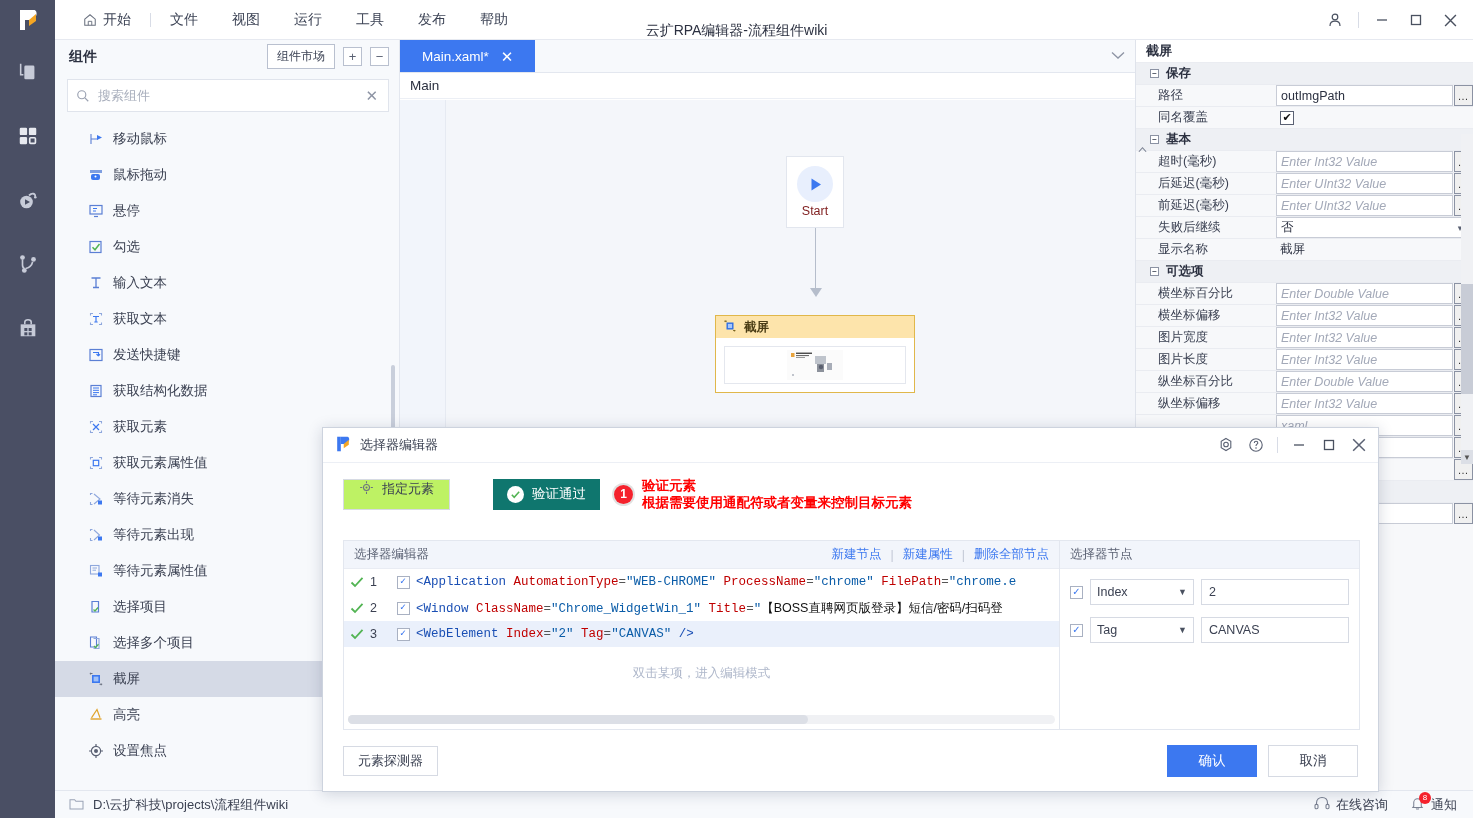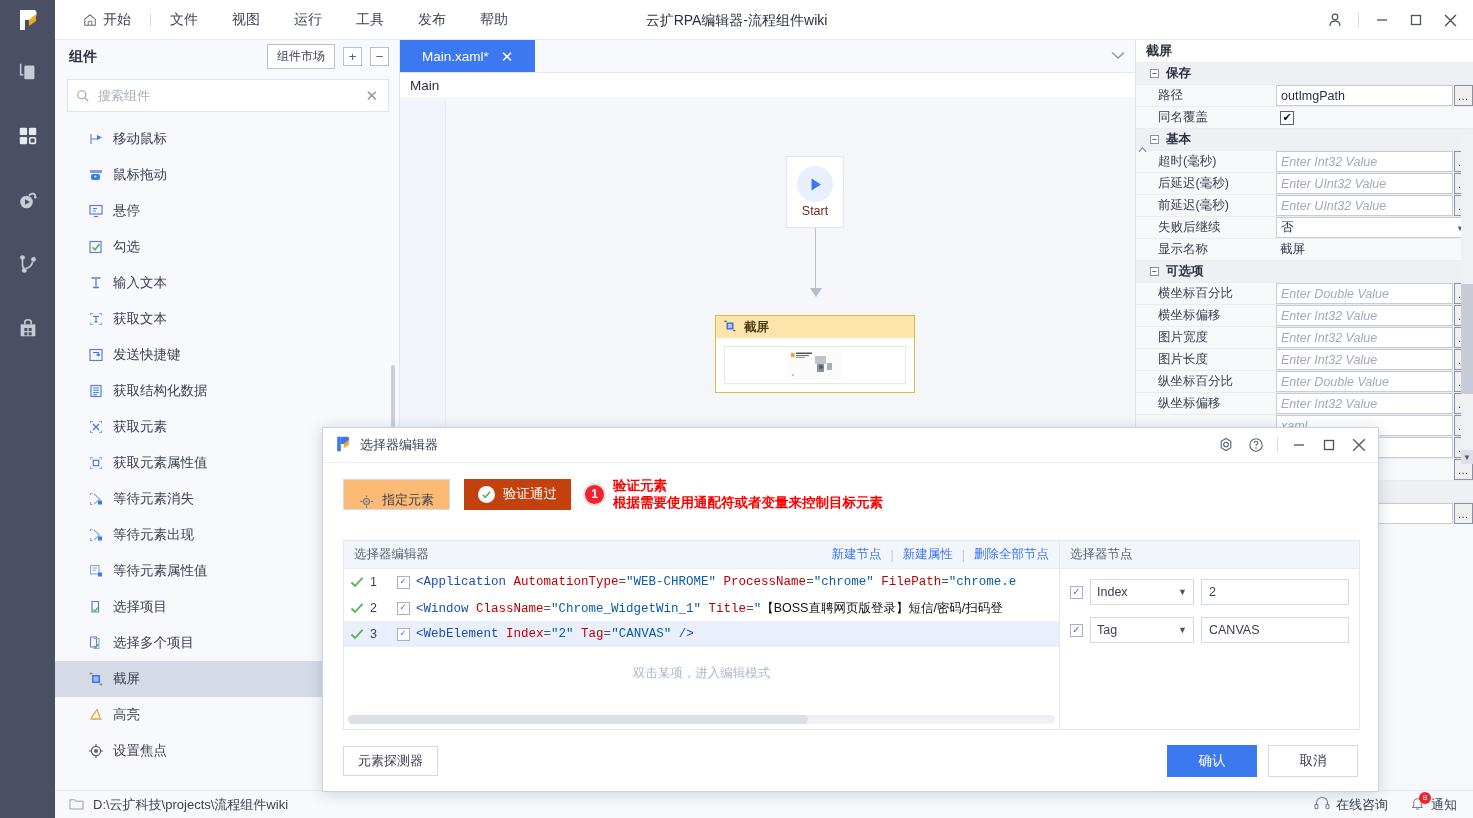--- a/index.html
+++ b/index.html
@@ -10,21 +10,21 @@
     color: #333;
     background:#ffffff;
     -webkit-font-smoothing: antialiased;
   }
   
   .titlebar { position:absolute; left:0; top:0; width:1473px; height:40px; background:#ffffff; border-bottom:1px solid #e6e9f0; }
   .logo-box { position:absolute; left:0; top:0; width:55px; height:40px; background:#4a4f64; display:flex; align-items:center; justify-content:center; }
   .menu { position:absolute; left:66px; top:0; height:40px; display:flex; align-items:center; gap:0px; }
   .menu-item { display:flex; align-items:center; gap:6px; padding:0 17px; height:40px; color:#3d4456; font-size:14px; cursor:default; }
   .menu-sep { width:1px; height:14px; background:#d8dce6; margin:0 2px; }
-  .win-title { position:absolute; left:0; top:0; width:1473px; height:40px; line-height:40px; text-align:center; font-size:14px; color:#2b3040; pointer-events:none; }
+  .win-title { position:absolute; left:0; top:10px; width:1473px; height:40px; line-height:40px; text-align:center; font-size:14px; color:#2b3040; pointer-events:none; }
   .win-ctrls { position:absolute; right:6px; top:0; height:40px; display:flex; align-items:center; }
   .win-btn { width:34px; height:40px; display:flex; align-items:center; justify-content:center; color:#4a5160; cursor:default; }
   .vsep { width:1px; height:16px; background:#d8dce6; margin:0 6px; }
   
   .rail { position:absolute; left:0; top:40px; width:55px; height:778px; background:#4a4f64; }
   .rail-item { width:55px; height:64px; display:flex; align-items:center; justify-content:center; cursor:default; }
   
   .comp-panel { position:absolute; left:55px; top:40px; width:345px; height:778px; background:#f7f9fc; border-right:1px solid #e3e7ef; }
   .comp-head { height:33px; display:flex; align-items:center; padding:0 10px 0 14px; }
   .comp-title { font-size:14px; font-weight:bold; color:#2b3040; }
@@ -84,22 +84,22 @@
   .status-right { margin-left:auto; display:flex; align-items:center; gap:22px; padding-right:16px; }
   .status-link { display:flex; align-items:center; gap:6px; font-size:13px; color:#3b4152; cursor:default; position:relative; }
   .badge { position:absolute; left:9px; top:-4px; min-width:12px; height:12px; border-radius:6px; background:#f5222d; color:#fff; font-size:8px; display:flex; align-items:center; justify-content:center; padding:0 2px; }
   
   .dlg { position:absolute; left:322px; top:427px; width:1057px; height:365px; background:#fff; border:1px solid #cdd3de; box-shadow:0 2px 14px rgba(30,40,70,.18); }
   .dlg-head { height:35px; display:flex; align-items:center; padding:0 4px 0 12px; border-bottom:1px solid #eceff5; }
   .dlg-title { font-size:13px; color:#3b4152; margin-left:9px; }
   .dlg-head-right { margin-left:auto; display:flex; align-items:center; }
   .dlg-ico { width:30px; height:34px; display:flex; align-items:center; justify-content:center; color:#5a6173; cursor:default; }
   .dlg-toolbar { height:62px; display:flex; align-items:center; padding-left:20px; gap:14px; }
-  .btn-spec { height:31px; border:1px solid #d6dae3; background:#fdba74; display:flex; align-items:flex-end; gap:8px; padding:0 15px; font-size:13px; color:#3b4152; cursor:default; }
-  .btn-pass { height:31px; background:#c2410c; display:flex; align-items:center; gap:8px; padding:0 14px; font-size:13.5px; color:#fff; cursor:default; }
+  .btn-spec { height:31px; border:1px solid #d6dae3; background:#bef264; display:flex; align-items:flex-start; gap:8px; padding:0 15px; font-size:13px; color:#3b4152; cursor:default; }
+  .btn-pass { height:31px; background:#0f766e; display:flex; align-items:center; gap:8px; padding:0 14px; font-size:13.5px; color:#fff; cursor:default;margin-left:29px; }
   .check-circ { width:17px; height:17px; border-radius:50%; background:#fff; display:flex; align-items:center; justify-content:center; }
   .ann-wrap { display:flex; align-items:center; gap:9px; }
   .ann-num { width:19px; height:19px; border-radius:50%; background:#f5222d; color:#fff; font-size:12px; font-weight:bold; display:flex; align-items:center; justify-content:center; box-shadow:0 0 0 2px rgba(200,200,200,.55); }
   .ann-txt { color:#ff0000; font-weight:bold; font-size:13.5px; line-height:17px; }
   .dlg-body { position:absolute; left:20px; top:112px; width:1017px; height:190px; display:flex; gap:0; }
   .sel-editor { width:717px; border:1px solid #e3e7ef; background:#fff; display:flex; flex-direction:column; }
   .se-head { height:28px; background:#f2f5fb; display:flex; align-items:center; padding:0 10px; font-size:12.5px; color:#5a6173; border-bottom:1px solid #e9ecf3; }
   .se-head-links { margin-left:auto; display:flex; align-items:center; gap:9px; font-size:12.5px; }
   .lnk { color:#3c78f0; cursor:default; }
   .lnk-sep { color:#c3c9d6; }

